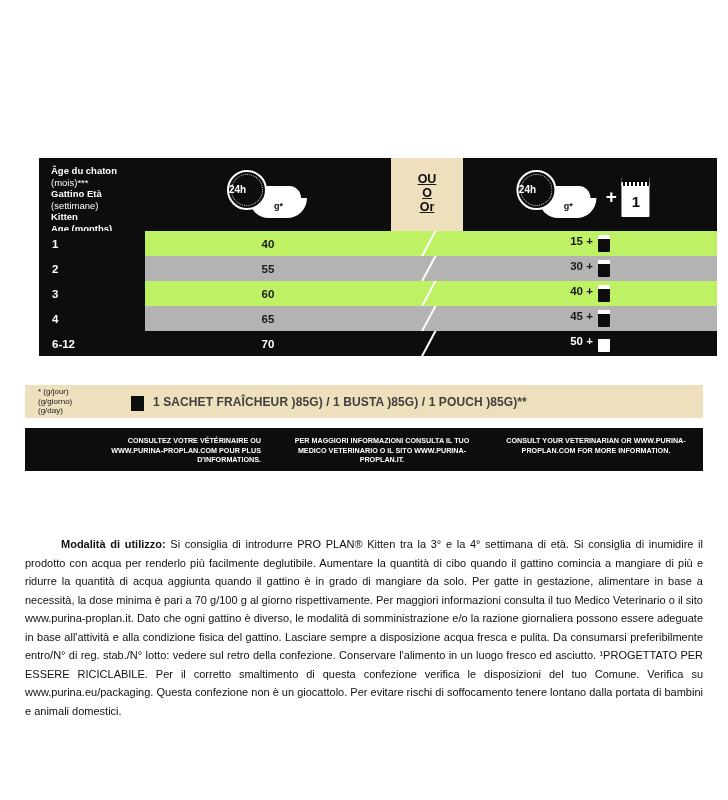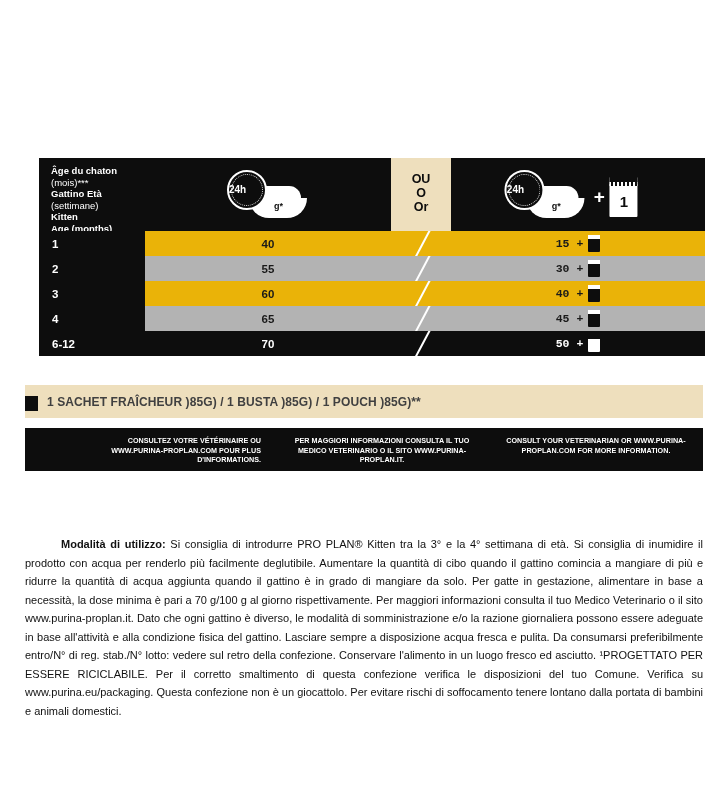--- a/index.html
+++ b/index.html
@@ -38,21 +38,21 @@
 
   
   .hdr-row { height: 73px; }
 
   .cell {
     box-sizing: border-box;
     position: relative;
   }
   .c-age   { width: 106px; }
   .c-left  { width: 246px; }
-  .c-or    { width: 60px; }
+  .c-or    { width: 72px; text-decoration: underline; }
   .c-right { width: 254px; }
 
   .hdr-black { background: #0d0d0d; }
   .hdr-cream { background: #eedfbd; }
 
   .age-head {
     color: #ffffff;
     font-size: 9.5px;
     line-height: 11.5px;
     font-weight: bold;
@@ -181,21 +181,21 @@
 
   
   .data-row { height: 25px; }
   .data-row .cell {
     display: flex;
     align-items: center;
     justify-content: center;
     font-size: 11.5px;
     font-weight: bold;
   }
-  .band-white { background: #eab308; }
+  .band-white { background: #bef264; }
   .band-grey  { background: #b3b3b3; }
   .band-dark  { background: #0d0d0d; color: #ffffff; }
 
   .c-age.lbl { justify-content: flex-start; padding-left: 13px; font-size: 11.5px; }
   .row.data-row .c-age { background: #0d0d0d; color: #ffffff; }
 
   .or-col-slash {
     position: relative;
     overflow: hidden;
   }
@@ -205,24 +205,22 @@
     top: -14px;
     left: 50%;
     width: 2px;
     height: 56px;
     background: #ffffff;
     transform: rotate(28deg);
   }
 
   .right-val {
     display: flex;
-    align-items: center;
     justify-content: center;
     gap: 5px;
-    font-family: Liberation Mono, monospace;
   }
   .pouch-small {
     position: relative;
     display: inline-block;
     width: 12px;
     height: 17px;
     background: #0d0d0d;
     border-radius: 1px;
     vertical-align: middle;
   }
@@ -442,20 +440,25 @@
           <span>50 +</span>
           <span class="pouch-small on-dark">
               <span class="cap"></span>
             </span>
         </span>
       </div>
     </div>
   </div>
 
   <div class="sachet-bar">
+    <div class="sachet-note">
+      <div>* (g/jour)</div>
+      <div>(g/giorno)</div>
+      <div>(g/day)</div>
+    </div>
     <div class="sachet-icon">
         <div class="cap"></div>
       </div>
     <div class="sachet-text">1 SACHET FRAÎCHEUR )85G) / 1 BUSTA )85G) / 1 POUCH )85G)**</div>
   </div>
 
   <div class="vet-strip">
     <div class="vet-col c1">CONSULTEZ VOTRE VÉTÉRINAIRE OU WWW.PURINA-PROPLAN.COM POUR PLUS D'INFORMATIONS.</div>
     <div class="vet-col">PER MAGGIORI INFORMAZIONI CONSULTA IL TUO MEDICO VETERINARIO O IL SITO WWW.PURINA-PROPLAN.IT.</div>
     <div class="vet-col">CONSULT YOUR VETERINARIAN OR WWW.PURINA-PROPLAN.COM FOR MORE INFORMATION.</div>

